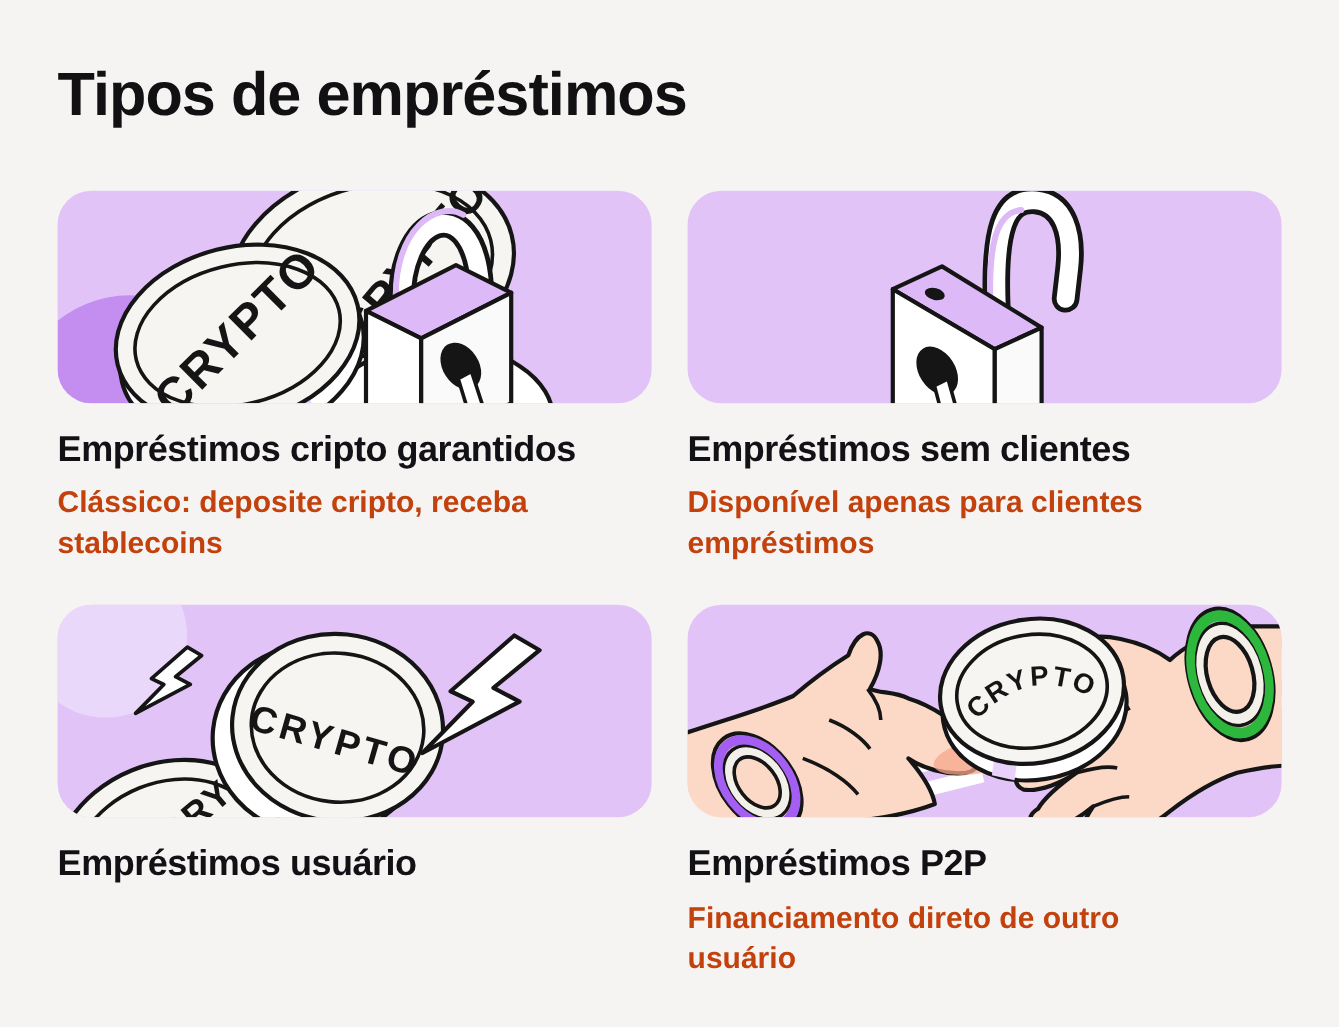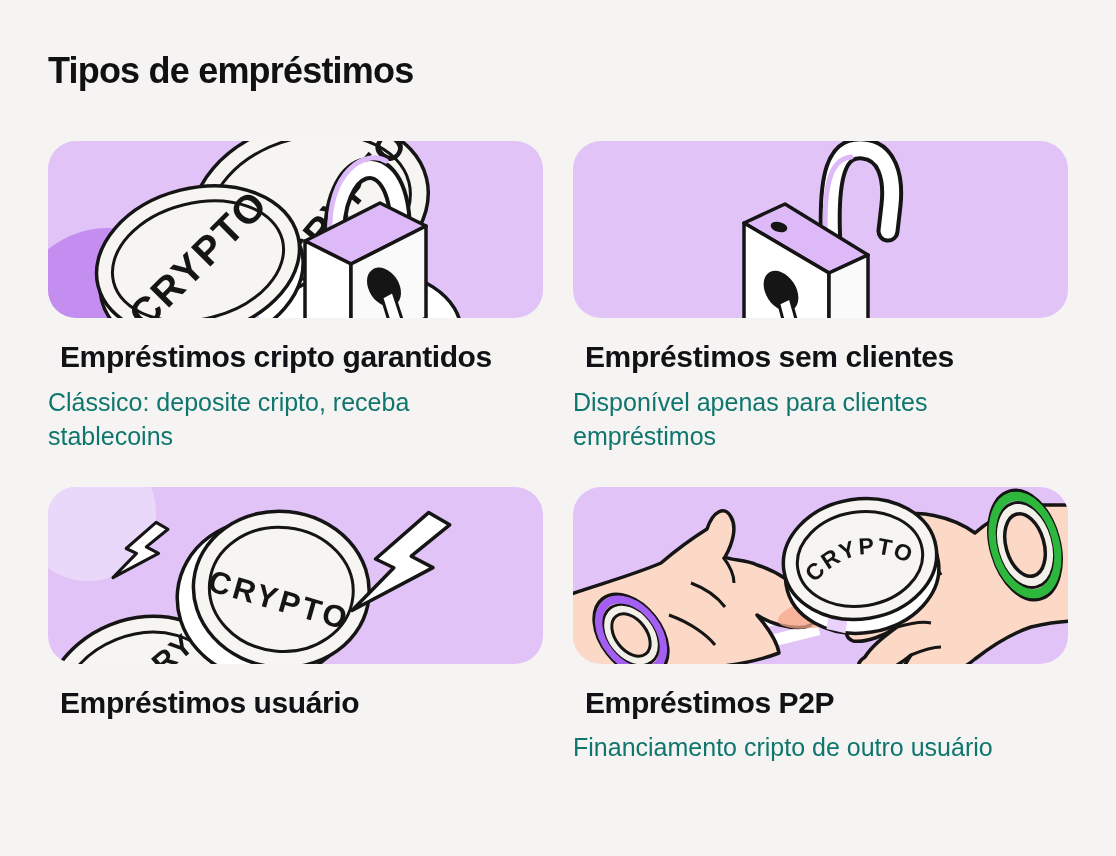--- a/index.html
+++ b/index.html
@@ -6,47 +6,47 @@
   html,body { margin:0; padding:0; }
   body {
     width:1116px; height:856px;
     background:#f5f4f2;
     font-family:"Liberation Sans", sans-serif;
     color:#141418;
     overflow:hidden;
   }
   .container { padding:50px 48px 0 48px; }
   .page-title {
-    font-size:36px; font-weight:700; letter-spacing:-0.8px;
+    font-size:51px; font-weight:700; letter-spacing:-0.8px;
     color:#111114; margin:0 0 50px 0; line-height:1.15;
   }
   .grid {
     display:grid;
     grid-template-columns:1fr 1fr;
     column-gap:30px;
   }
   .tile { min-width:0; }
   .illustration {
     height:177px;
     background:#e2c3f8;
     border-radius:28px;
     overflow:hidden;
     position:relative;
   }
   .illustration svg { display:block; width:100%; height:100%; }
   .card-title {
-    margin:22px 0 10px 12px;
+    margin:22px 0 10px 0;
     font-size:30px; font-weight:700; letter-spacing:-0.4px;
     color:#121216; line-height:1.15;
   }
   .card-desc {
     margin:0 0 34px 0;
     max-width:450px;
-    font-size:25px; font-weight:400; line-height:34px;
-    color:#0f766e;
+    font-size:25px; font-weight:700; line-height:34px;
+    color:#c2410c;
   }
   .coin-text { font-family:"Liberation Sans", sans-serif; font-weight:700; fill:#151515; }
 </style>
 </head>
 <body>
 
 <div class="container">
   <h1 class="page-title">Tipos de empréstimos</h1>
 
   <div class="grid">
@@ -191,17 +191,17 @@
             <ellipse rx="77" ry="60" fill="#f6f5f2" stroke="#151515" stroke-width="3.5"></ellipse>
             <ellipse rx="63" ry="47" fill="none" stroke="#151515" stroke-width="3"></ellipse>
             <path id="coin-arc-4" d="M -50,18 Q 0,-24 50,14" fill="none"></path>
             <text class="coin-text" font-size="23" letter-spacing="2">
               <textPath href="#coin-arc-4" startOffset="50%" text-anchor="middle">CRYPTO</textPath>
             </text>
           </g>
         </svg>
       </div>
       <h2 class="card-title">Empréstimos P2P</h2>
-      <p class="card-desc">Financiamento cripto de outro usuário</p>
+      <p class="card-desc">Financiamento direto de outro usuário</p>
     </div>
 
   </div>
 </div>
 
 </body></html>

